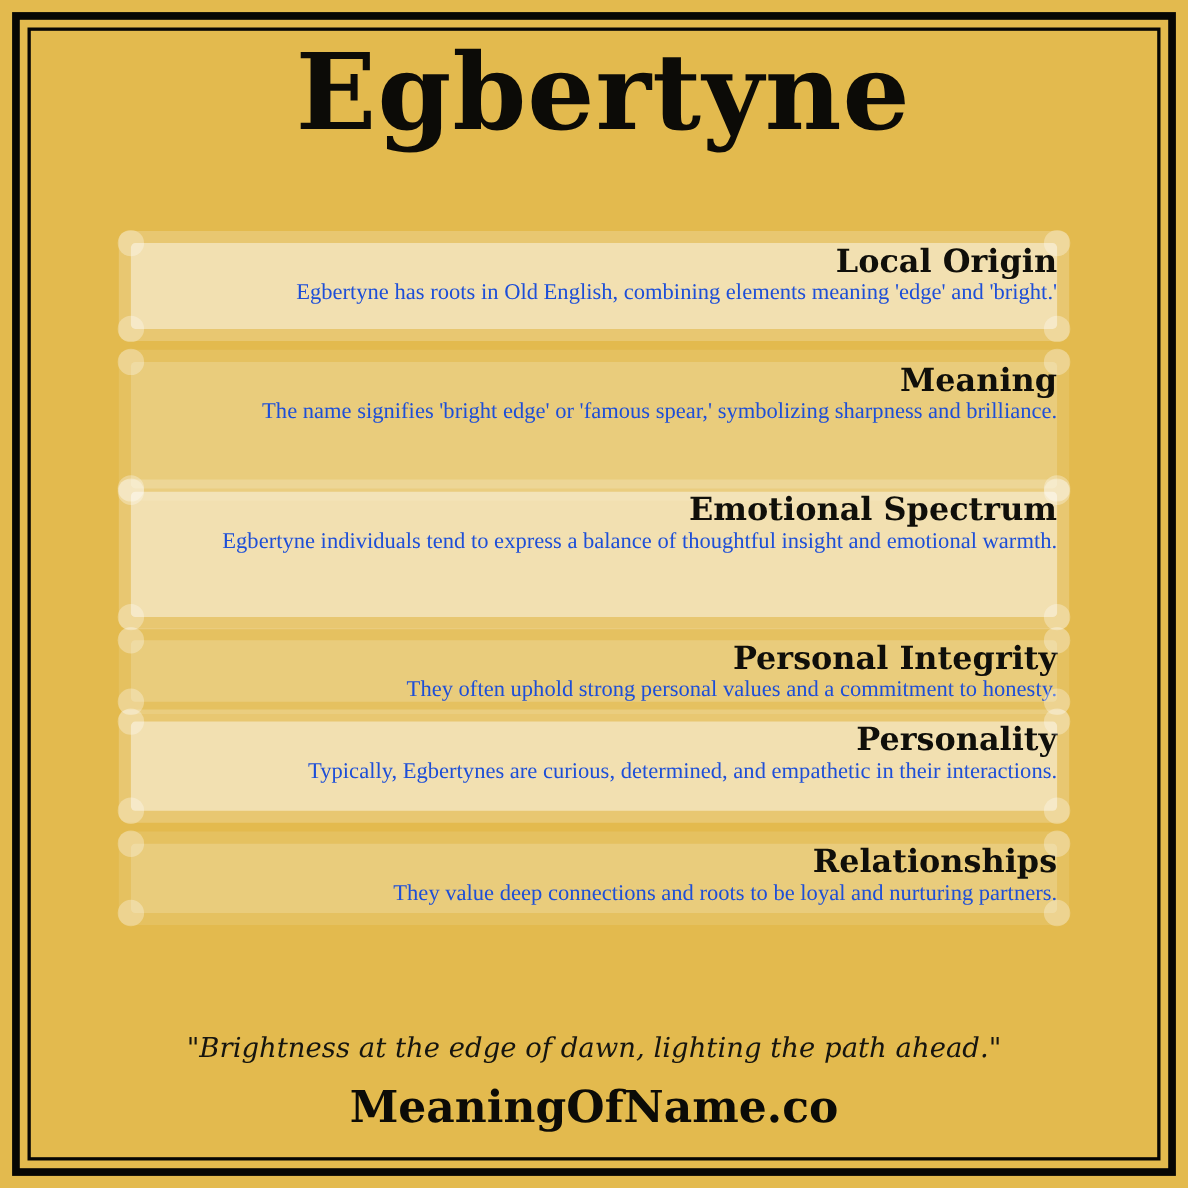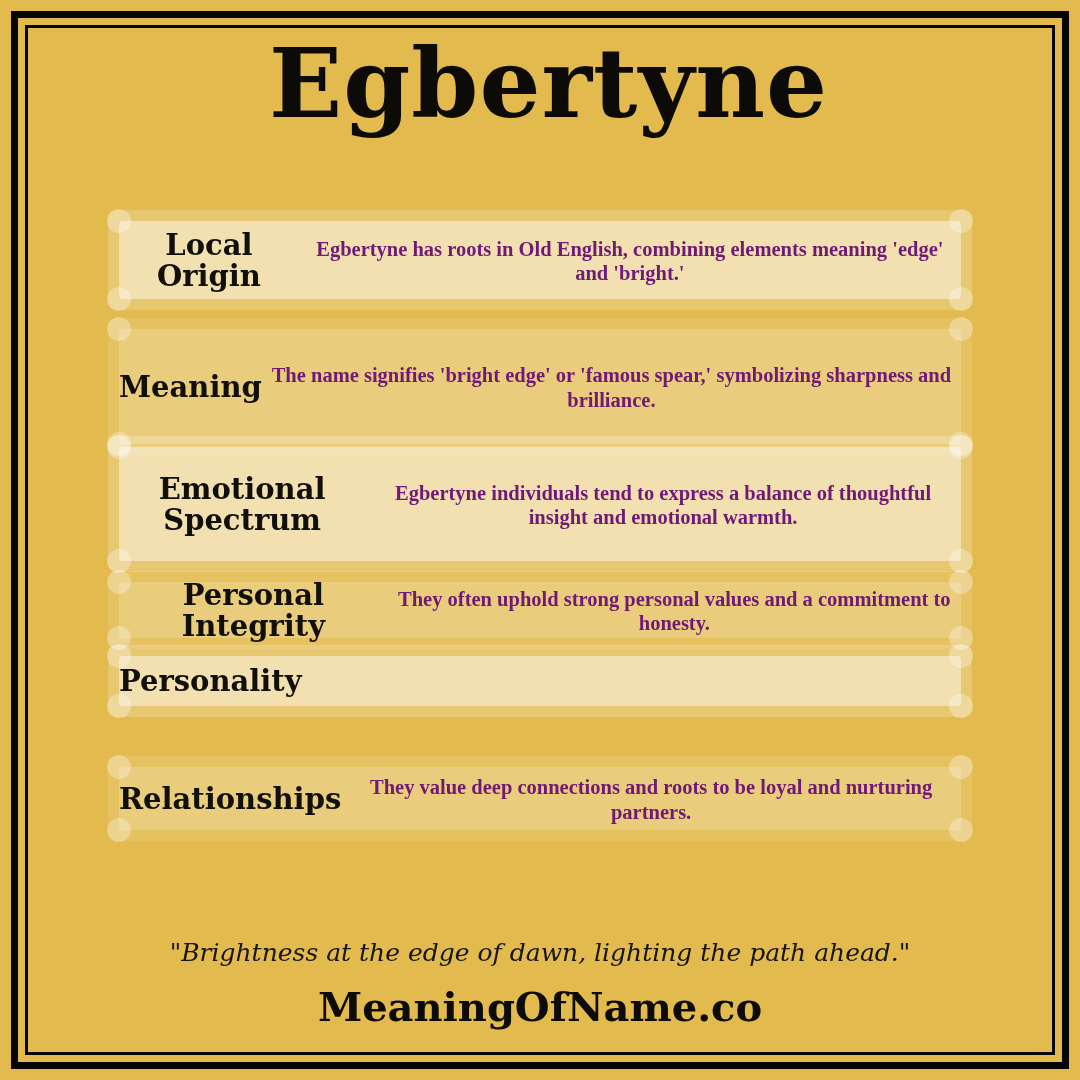--- a/index.html
+++ b/index.html
@@ -42,22 +42,22 @@
     position:absolute; left:108px; width:864px;
     box-sizing:border-box;
     border-radius:8px;
     background:rgba(255,255,255,0.20);
   }
   .card.tint { background:rgba(255,255,255,0.10); }
   .card-inner {
     position:absolute; inset:11px;
     border-radius:4px;
     background:rgba(255,255,255,0.45);
-    display:flex; flex-direction:row;
-    align-items:center; justify-content:flex-start;
+    display:flex; flex-direction:column;
+    align-items:flex-end; justify-content:flex-start;
     text-align:center;
   }
   .card.tint .card-inner { background:rgba(255,255,255,0.18); }
 
   .corner-dot {
     position:absolute;
     width:24px; height:24px;
     border-radius:50%;
     background:rgba(255,255,255,0.30);
   }
@@ -72,22 +72,21 @@
     font-weight:bold;
     font-size:29px;
     line-height:1.05;
     color:#100f0a;
   }
   .card-body {
     margin:2px 0 0 0;
     font-size:20.5px;
     line-height:1.18;
     max-width:765px;
-    color:#701a75;
-    font-weight:bold;
+    color:#1d4ed8;
   }
 
   
   .footer-quote {
     position:absolute; top:938px; left:0; right:0;
     margin:0;
     text-align:center;
     font-family:"DejaVu Serif", "Liberation Serif", serif;
     font-style:italic;
     font-size:25px;
@@ -148,27 +147,28 @@
   <div class="card-inner">
     <span class="corner-dot tl"></span>
     <span class="corner-dot tr"></span>
     <span class="corner-dot bl"></span>
     <span class="corner-dot br"></span>
     <h2 class="card-heading">Personal Integrity</h2>
     <p class="card-body">They often uphold strong personal values and a commitment to honesty.</p>
   </div>
 </section>
 
-<section class="card light" style="top:645px; height:72px;">
+<section class="card light" style="top:645px; height:103px;">
   <div class="card-inner">
     <span class="corner-dot tl"></span>
     <span class="corner-dot tr"></span>
     <span class="corner-dot bl"></span>
     <span class="corner-dot br"></span>
     <h2 class="card-heading">Personality</h2>
+    <p class="card-body">Typically, Egbertynes are curious, determined, and empathetic in their interactions.</p>
   </div>
 </section>
 
 <section class="card tint" style="top:756px; height:85px;">
   <div class="card-inner">
     <span class="corner-dot tl"></span>
     <span class="corner-dot tr"></span>
     <span class="corner-dot bl"></span>
     <span class="corner-dot br"></span>
     <h2 class="card-heading">Relationships</h2>

